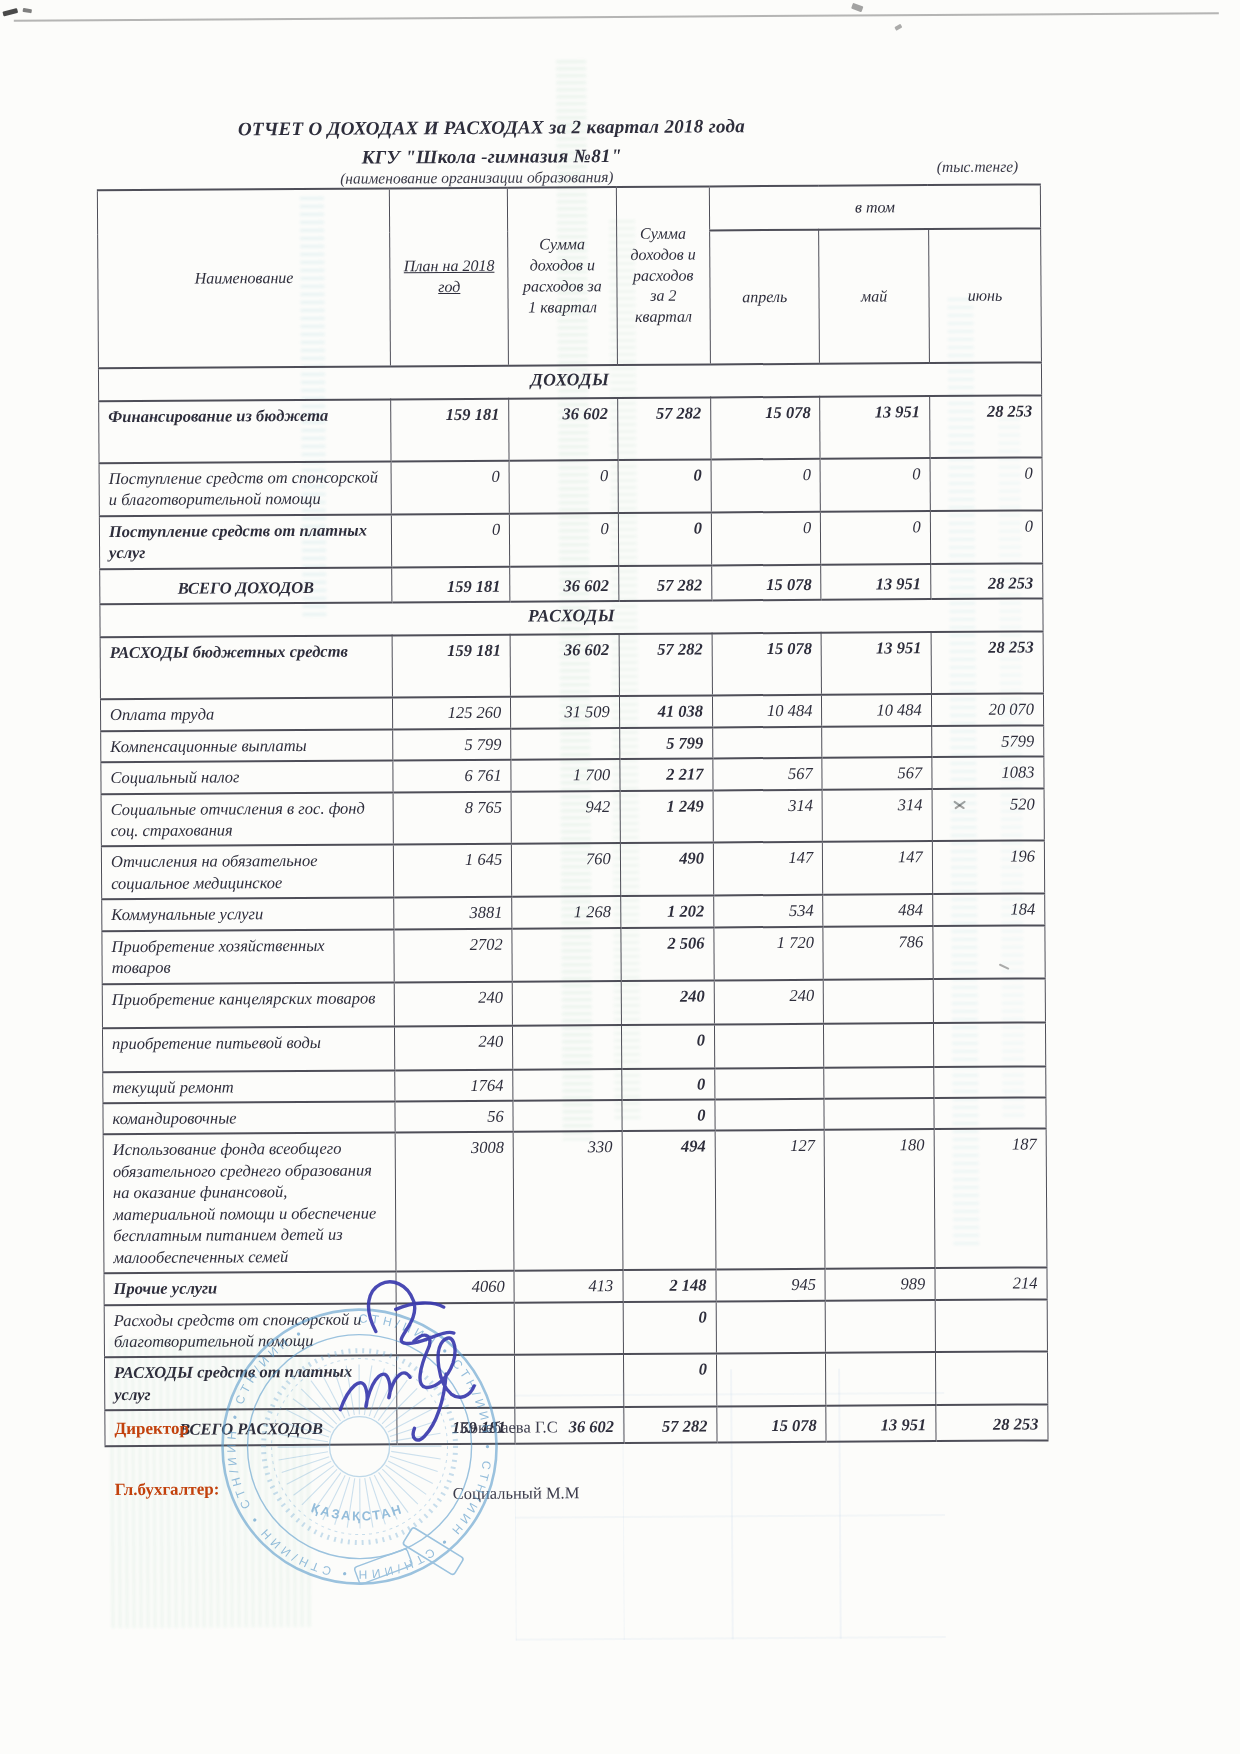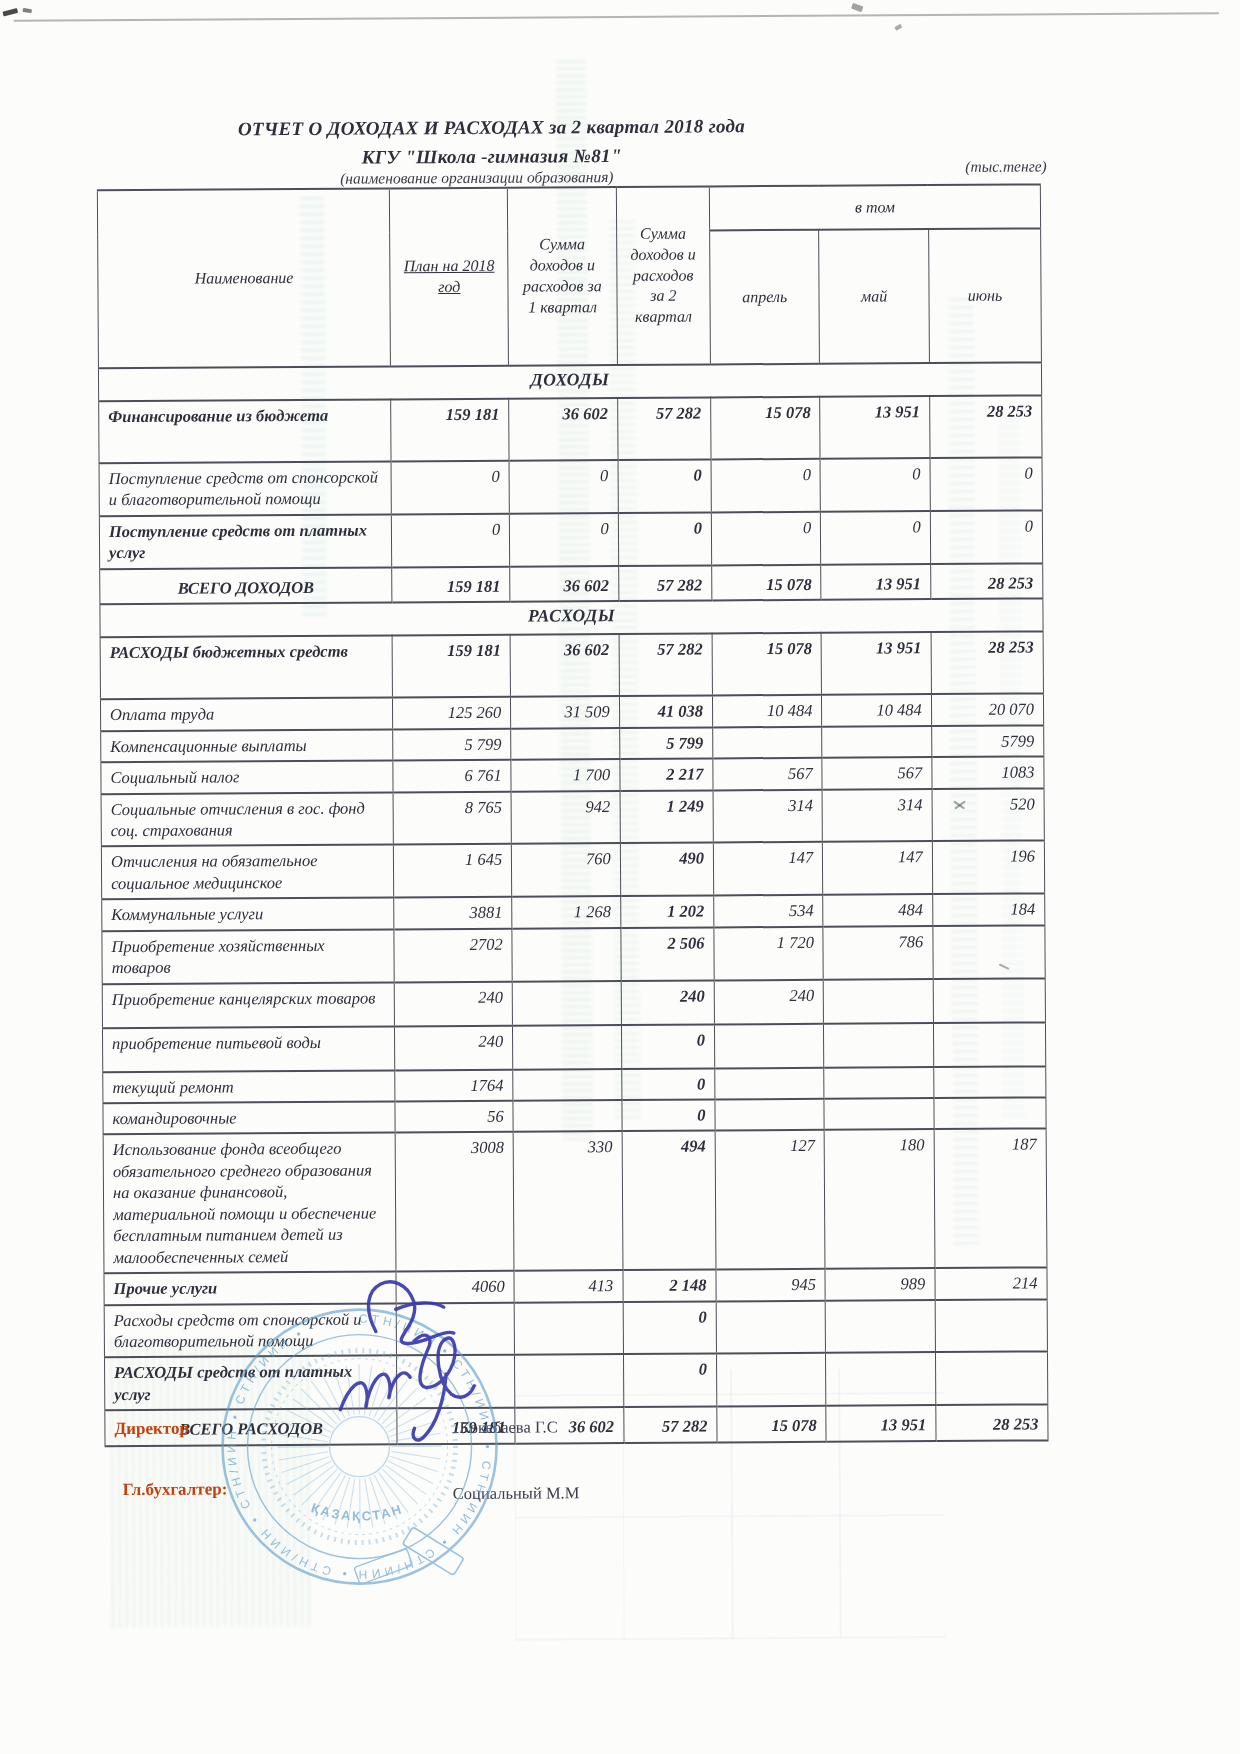--- a/index.html
+++ b/index.html
@@ -15,21 +15,21 @@
     transform-origin:50% 40%;
   }
   
   .doc-header{position:absolute;left:100px;top:112px;width:790px;text-align:center;}
   .title-line{font-weight:bold;font-style:italic;font-size:19px;letter-spacing:.3px;line-height:1.55;}
   .org-caption{
     position:absolute;left:330px;top:168px;width:300px;text-align:center;
     font-style:italic;font-size:15.5px;color:#3a3a48;
   }
   .units-note{
-    position:absolute;left:940px;top:160px;width:110px;text-align:right;
+    position:absolute;left:940px;top:160px;width:110px;text-align:left;
     font-style:italic;font-size:15.5px;color:#3a3a48;
   }
   
   table.report{
     position:absolute;left:100px;top:186px;width:944px;
     border-collapse:collapse;table-layout:fixed;
     font-style:italic;font-size:16.5px;line-height:1.3;
   }
   table.report th, table.report td{
     border:1.5px solid #4e4e58;
@@ -321,21 +321,21 @@
           <td class="cell-num col-2">57 282</td>
           <td class="cell-num col-3">15 078</td>
           <td class="cell-num col-4">13 951</td>
           <td class="cell-num col-5">28 253</td>
         </tr>
       </tbody>
   </table>
 
   <div class="sig-label" style="left:110px;top:1416px;">Директор</div>
   <div class="sig-name" style="left:455px;top:1417px;font-family:Liberation Serif, serif;">Кокебаева Г.С</div>
-  <div class="sig-label" style="left:118px;top:1477px;text-align:right;">Гл.бухгалтер:</div>
+  <div class="sig-label" style="left:110px;top:1477px;text-align:right;">Гл.бухгалтер:</div>
   <div class="sig-name" style="left:448px;top:1483px;">Социальный М.М</div>
 
   <svg class="overlay-svg" width="1240" height="1754" viewBox="0 0 1240 1754">
     <g opacity="0.6">
       <circle cx="355" cy="1445" r="137" fill="none" stroke="#5b9ccc" stroke-width="2.6"></circle>
       <circle cx="355" cy="1445" r="112" fill="none" stroke="#5b9ccc" stroke-width="1.4"></circle>
       <circle cx="355" cy="1445" r="96" fill="none" stroke="#6aa6d2" stroke-width="5" stroke-dasharray="2 5" opacity=".6"></circle>
       <circle cx="355" cy="1445" r="88" fill="none" stroke="#6aa6d2" stroke-width="1" stroke-dasharray="3 4" opacity=".6"></circle>
       <circle cx="355" cy="1445" r="30" fill="none" stroke="#6aa6d2" stroke-width="1.4" opacity=".7"></circle>
       <g>

